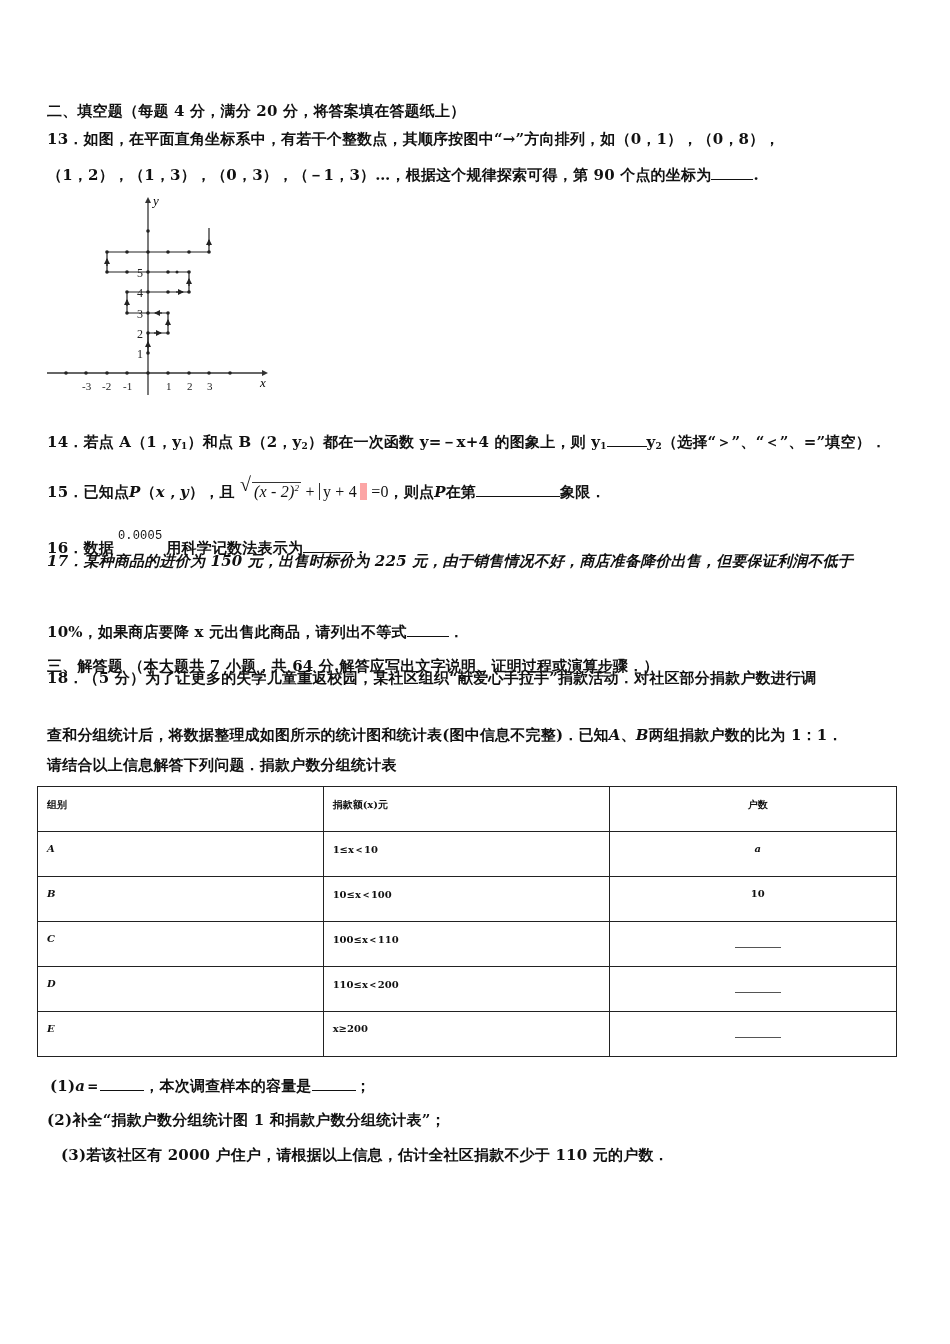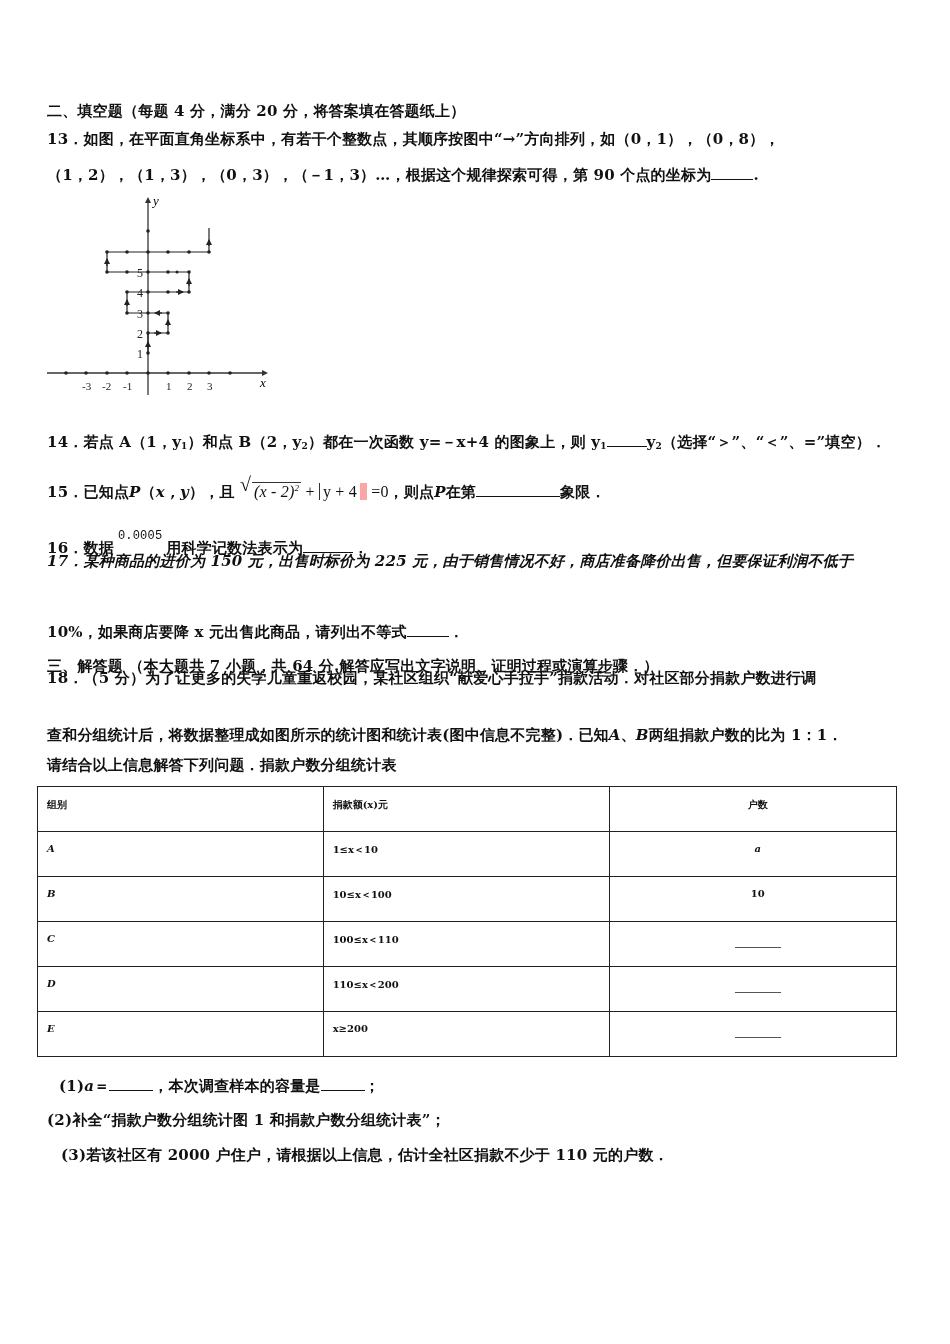--- a/index.html
+++ b/index.html
@@ -188,17 +188,17 @@
     <td class="c3"><span class="cell-blank"></span></td>
   </tr>
   <tr>
     <td class="c1 it">E</td>
     <td class="c2">x≥200</td>
     <td class="c3"><span class="cell-blank"></span></td>
   </tr>
 </tbody>
   </table>
 
-<div class="line" style="top:1076px; left:50px;margin-left:9px;">
+<div class="line" style="top:1076px; left:50px;">
   <span>(1)</span><span class="it">a</span><span>＝</span><span class="blank" style="width:44px;"></span><span>，本次调查样本的容量是</span><span class="blank" style="width:44px;"></span><span>；</span>
 </div>
 <div class="line" style="top:1110px;">(2)补全“捐款户数分组统计图 1 和捐款户数分组统计表”；</div>
 <div class="line" style="top:1145px;margin-left:14px;">(3)若该社区有 2000 户住户，请根据以上信息，估计全社区捐款不少于 110 元的户数．</div>
 
 </body></html>

